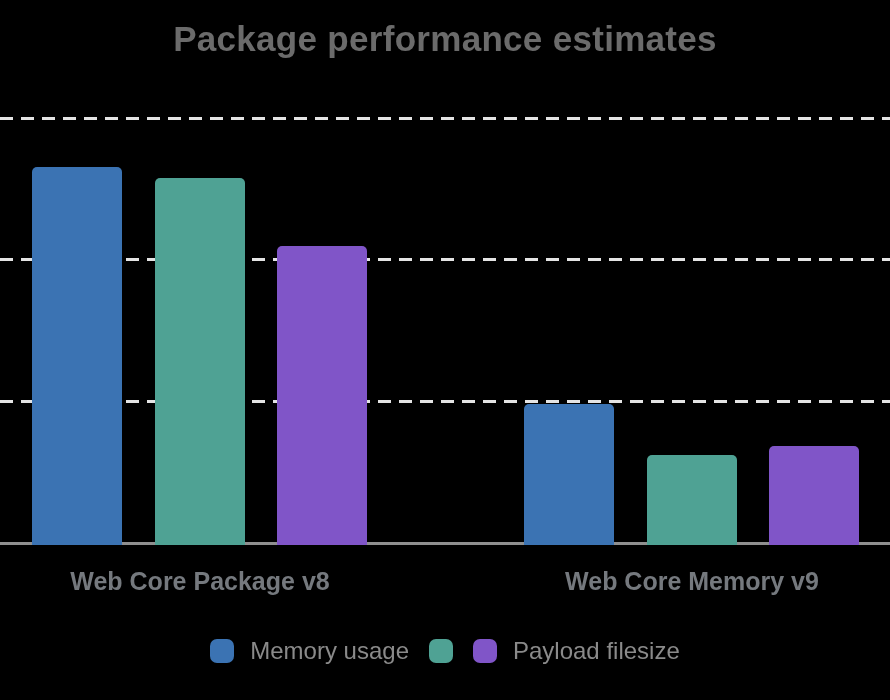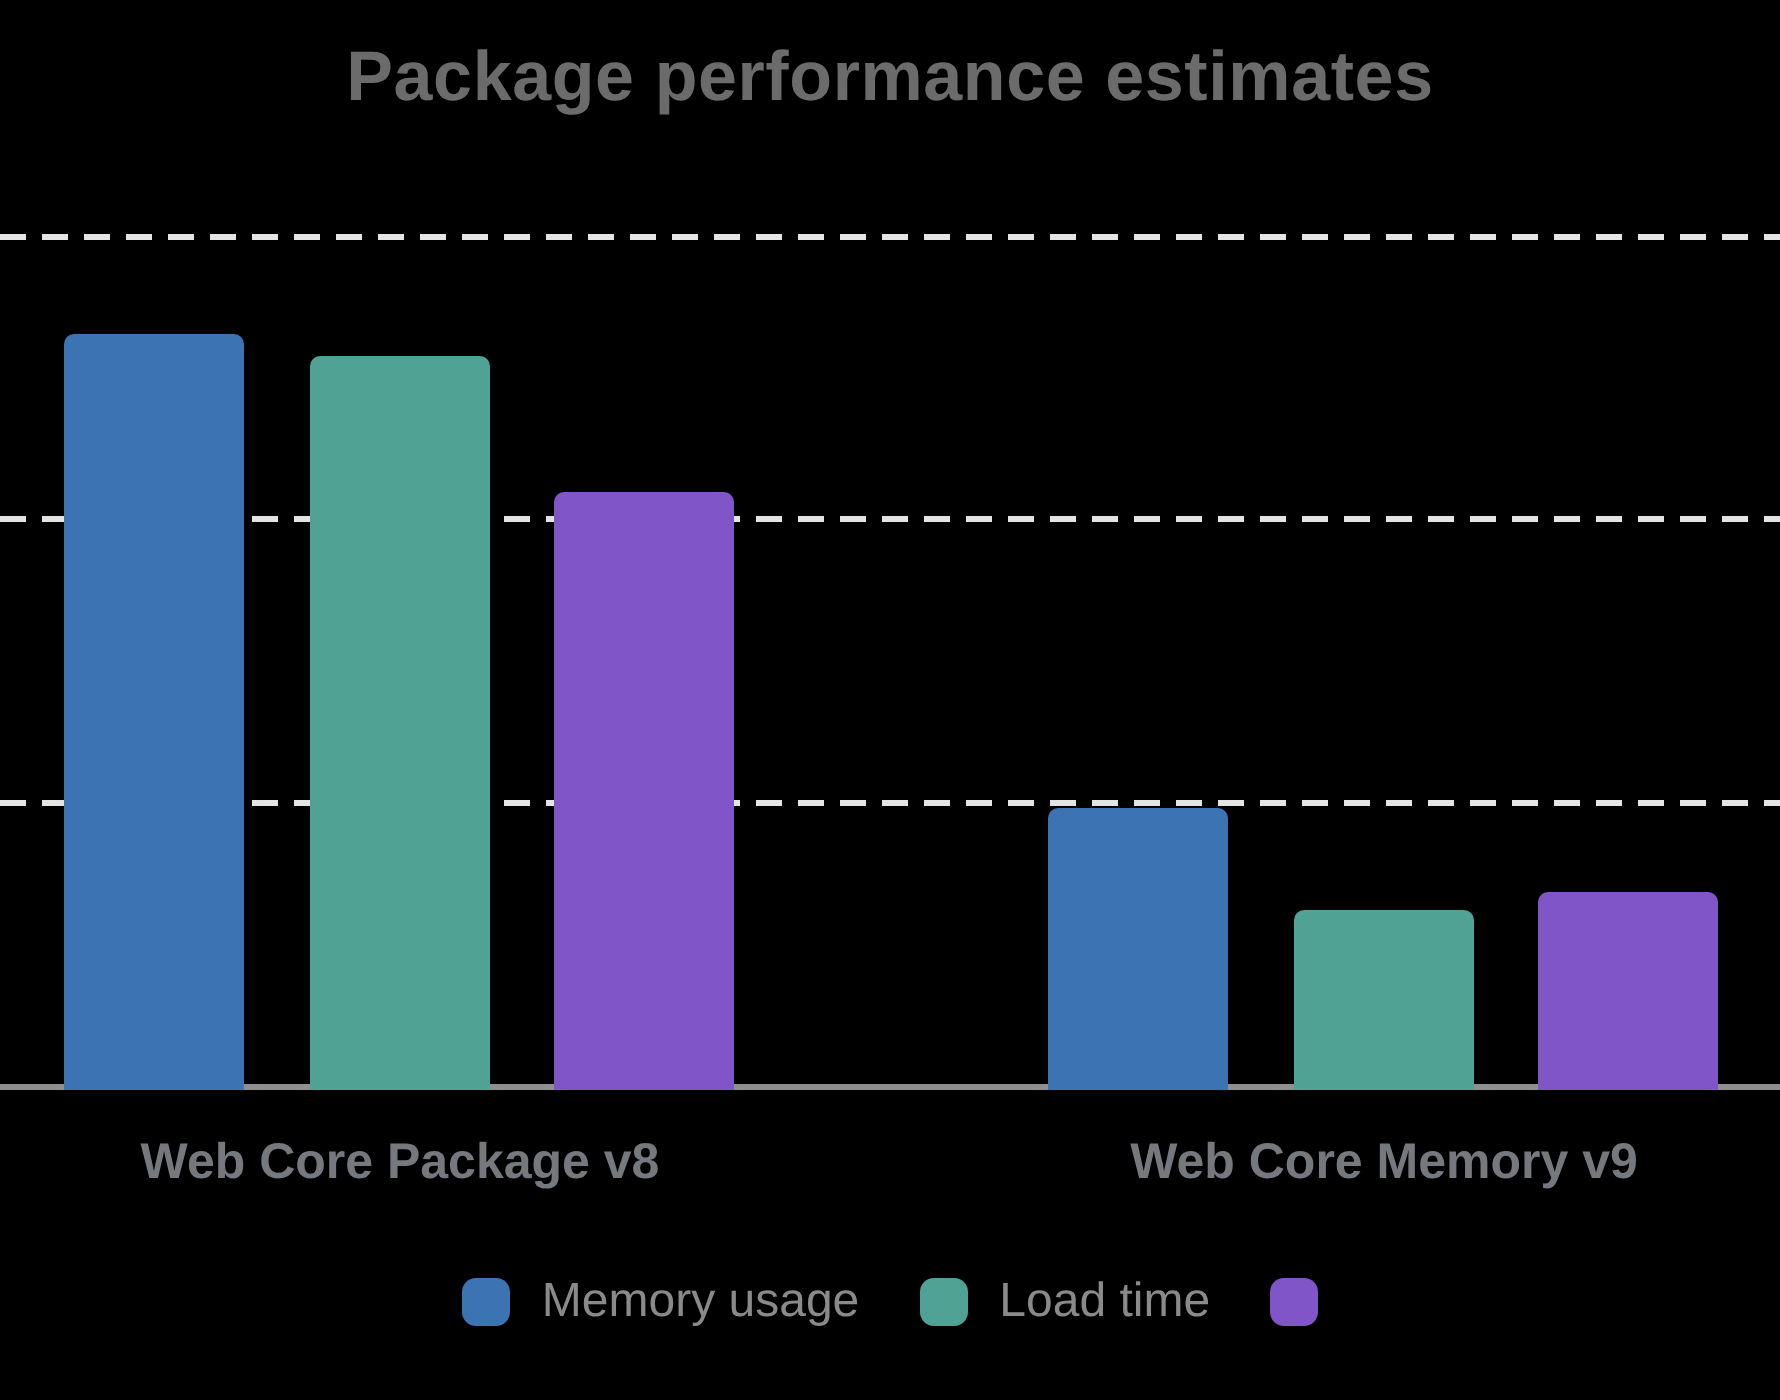--- a/index.html
+++ b/index.html
@@ -30,21 +30,21 @@
     border-radius:5px 5px 0 0;
   }
   .cat-label{
     position:absolute;top:567px;transform:translateX(-50%);
     font-size:25px;font-weight:bold;color:#75797e;white-space:nowrap;
   }
   .cat-label.c0{left:200px;}
   .cat-label.c1{left:692px;}
   .legend{
     position:absolute;top:637px;left:0;width:890px;
-    display:flex;justify-content:center;align-items:center;gap:30px;
+    display:flex;justify-content:center;align-items:center;gap:20px;
   }
   .legend-item{
     display:flex;align-items:center;gap:16px;cursor:default;
   }
   .legend-swatch{
     width:24px;height:24px;border-radius:7px;flex:none;
   }
   .legend-label{
     font-size:24px;color:#8a8a8a;white-space:nowrap;
   }
@@ -70,18 +70,18 @@
 <div class="cat-label c0">Web Core Package v8</div>
 <div class="cat-label c1">Web Core Memory v9</div>
 
 <div class="legend">
   <div class="legend-item">
     <span class="legend-swatch" style="background: rgb(59, 115, 179);"></span>
     <span class="legend-label">Memory usage</span>
   </div>
   <div class="legend-item">
     <span class="legend-swatch" style="background: rgb(79, 162, 148);"></span>
-    <span class="legend-label">Load time</span>
   </div>
   <div class="legend-item">
     <span class="legend-swatch" style="background: rgb(128, 85, 200);"></span>
+    <span class="legend-label">Payload filesize</span>
   </div>
 </div>
 
 </body></html>

